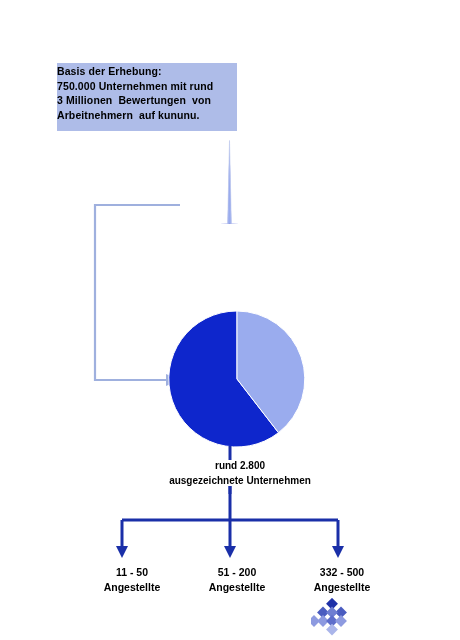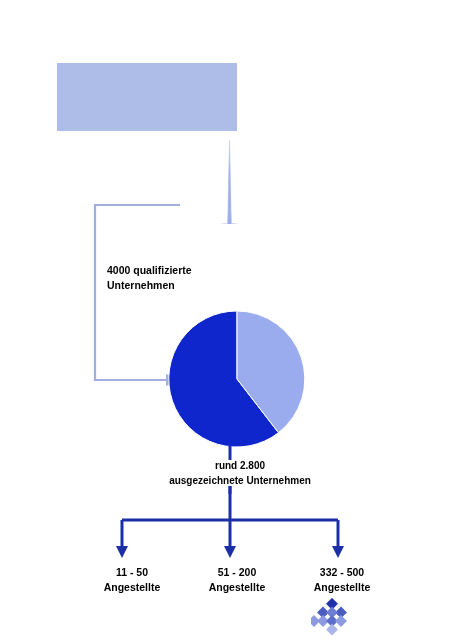--- a/index.html
+++ b/index.html
@@ -72,28 +72,30 @@
 <div class="stage">
 
   <svg id="top-pie" viewBox="0 0 167 167">
 
     <path d="M 83.5 83.5 L 85.3 166.49 A 83 83 0 1 1 81.7 166.49 Z" fill="#0e26cc" stroke="#ffffff" stroke-width="0.6"></path>
 
     <path d="M 83.5 83.5 L 81.7 166.49 A 83 83 0 0 1 85.3 166.49 Z" fill="#9aacee" stroke="#c3cdee" stroke-width="0.7"></path>
   </svg>
 
   <div id="basis-box"></div>
+  <div id="basis-text">Basis der Erhebung:
+750.000 Unternehmen mit rund
+3 Millionen  Bewertungen  von
+Arbeitnehmern  auf kununu.</div>
 
   <svg id="connector" viewBox="0 0 90 190">
     <path d="M 90 5 L 5 5 L 5 180 L 78 180" fill="none" stroke="#9fb0de" stroke-width="2.2"></path>
     <path d="M 90 180 L 76 174 L 76 186 Z" fill="#9fb0de"></path>
   </svg>
 
-  <div id="qual-label">4000 qualifizierte
-Unternehmen</div>
 
   <svg id="mid-pie" viewBox="0 0 138 138">
 
     <path d="M 69 69 L 69 1 A 68 68 0 1 0 110.5 122.7 Z" fill="#0e26cc" stroke="#ffffff" stroke-width="1"></path>
 
     <path d="M 69 69 L 110.5 122.7 A 68 68 0 0 0 69 1 Z" fill="#9aacee" stroke="#ffffff" stroke-width="1"></path>
   </svg>
 
   <div id="mid-caption">rund 2.800
 ausgezeichnete Unternehmen</div>

